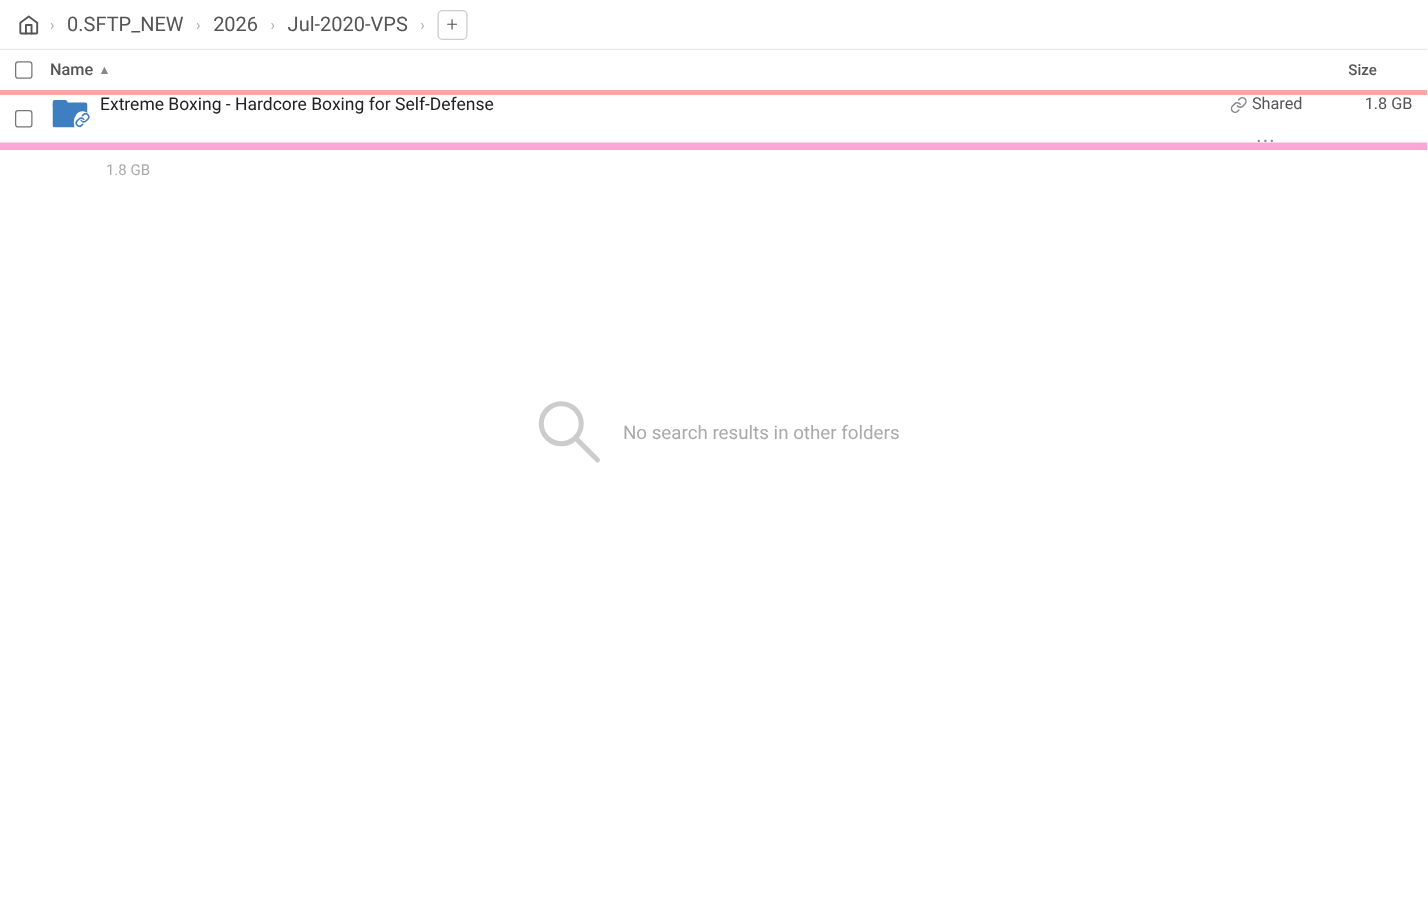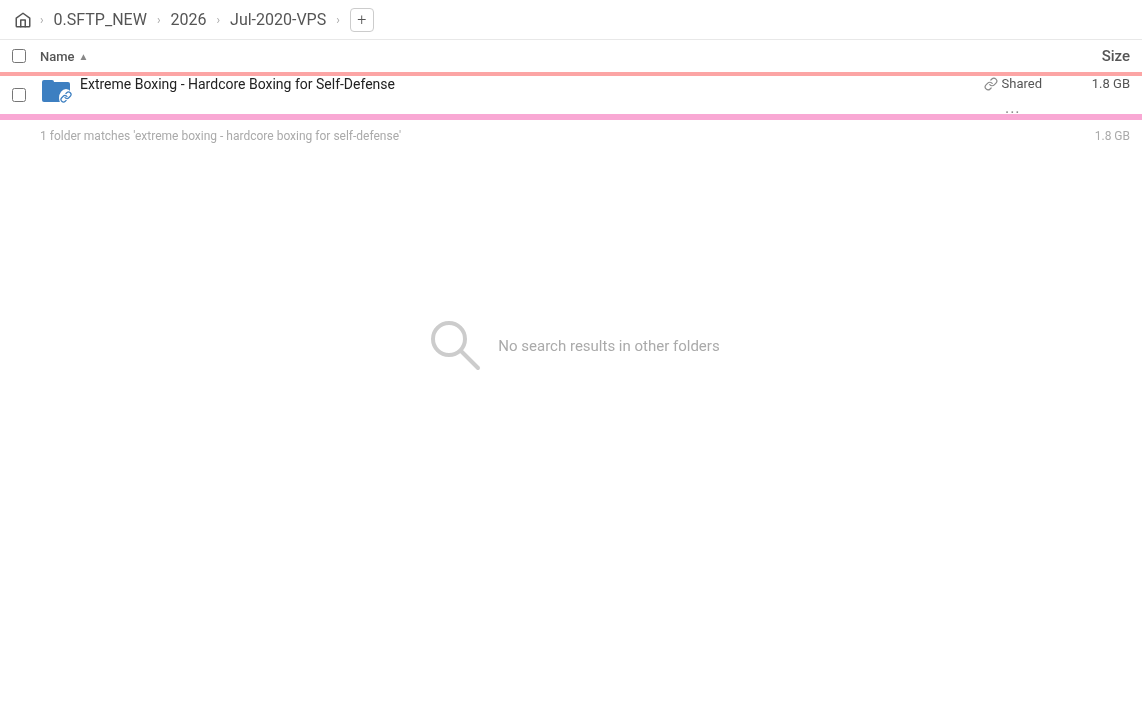--- a/index.html
+++ b/index.html
@@ -88,22 +88,22 @@
       color: #555;
       display: flex;
       align-items: center;
       gap: 4px;
       cursor: pointer;
       font-weight: 500;
     }
 
     .col-size {
       width: 80px;
-      text-align: right;
-      font-size: 15px;
+      text-align: center;
+      font-size: 12px;
       color: #555;
       font-weight: 500;
     }
 
     
     .file-row {
       display: flex;
       padding: 0 12px;
       height: 44px;
       border-bottom: 6px solid #f9a8d4;
@@ -284,21 +284,20 @@
         <path d="M14 11a5 5 0 00-7.54-.54l-3 3a5 5 0 007.07 7.07l1.71-1.71"></path>
       </svg>
       <span>Shared</span>
     </div>
     <div class="more-btn">···</div>
   </div>
   <div class="file-size">1.8 GB</div>
 </div>
 
 <div class="summary-row">
-  <span class="summary-text">1 folder matches 'extreme boxing - hardcore boxing for self-defense'</span>
   <span class="summary-size">1.8 GB</span>
 </div>
 
 <div class="empty-state">
   <div class="empty-icon">
     <svg width="64" height="64" viewBox="0 0 64 64" fill="none">
       <circle cx="27" cy="27" r="16" stroke="#ccc" stroke-width="4" fill="none"></circle>
       <line x1="39" y1="39" x2="56" y2="56" stroke="#ccc" stroke-width="4" stroke-linecap="round"></line>
     </svg>
   </div>

